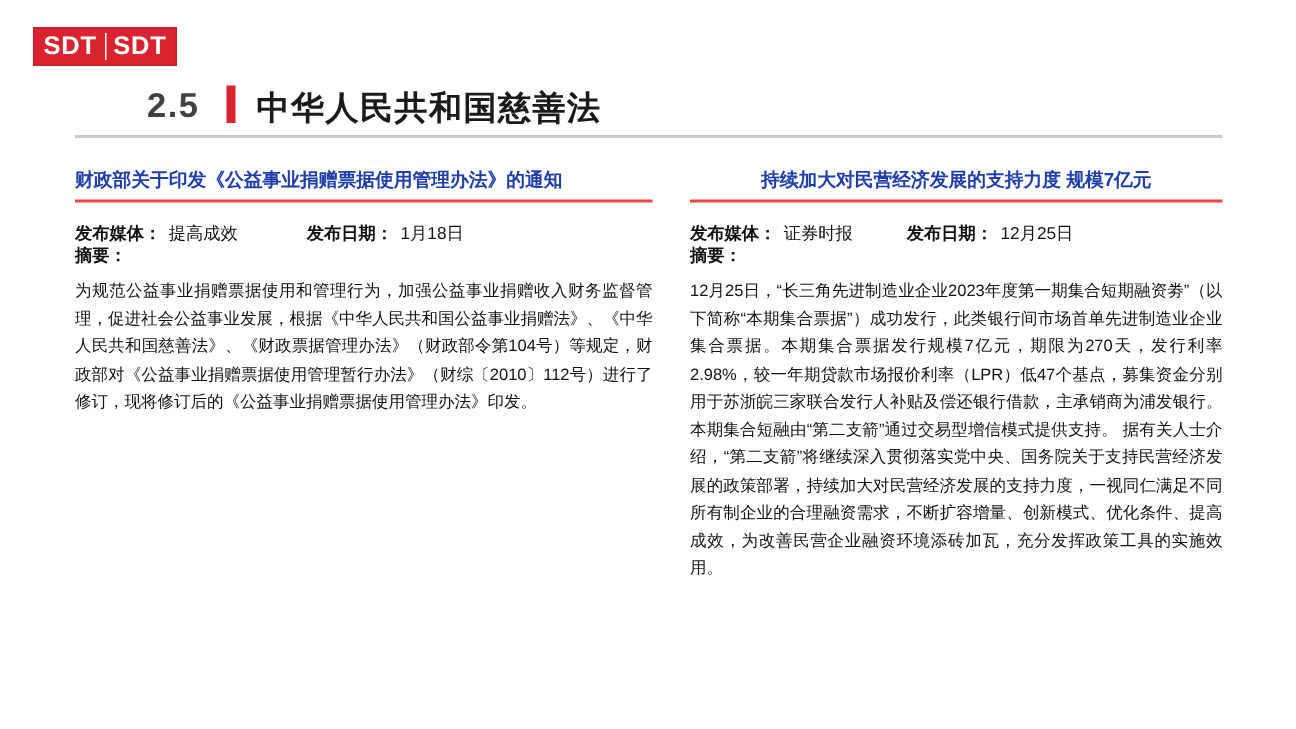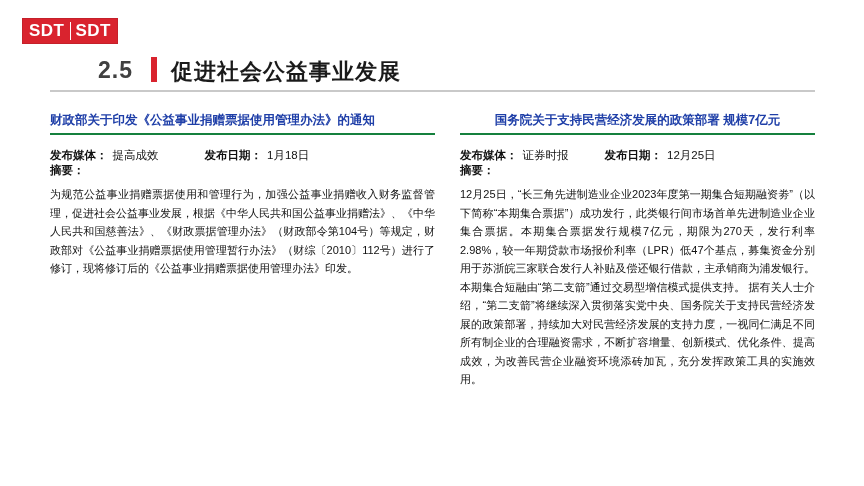--- a/index.html
+++ b/index.html
@@ -101,21 +101,21 @@
   }
   .col-left { left: 50px; width: 385px; }
   .col-right { left: 460px; width: 355px; }
 
   .headline {
     color: #1f3fa8;
     font-weight: bold;
     font-size: 12.5px;
     line-height: 16px;
     padding-bottom: 5px;
-    border-bottom: 2px solid #15803d;
+    border-bottom: 2px solid #ef4444;
     display: block;
   }
   .headline.center { text-align: center; }
 
   .meta-row {
     display: flex;
     margin-top: 13px;
     font-size: 11.5px;
     align-items: flex-end;
   }
@@ -152,38 +152,38 @@
 
   <div class="logo">
     <span class="logo-left">SDT</span>
     <span class="logo-divider"></span>
     <span class="logo-right">SDT</span>
   </div>
 
   <div class="title-row">
     <span class="title-number">2.5</span>
     <span class="title-bar"></span>
-    <span class="title-text">促进社会公益事业发展</span>
+    <span class="title-text">中华人民共和国慈善法</span>
   </div>
   <div class="title-underline"></div>
 
   <div class="col col-left">
     <span class="headline">财政部关于印发《公益事业捐赠票据使用管理办法》的通知</span>
     <div class="meta-row">
       <span class="meta-label">发布媒体：</span>
       <span class="meta-value">提高成效</span>
       <span class="meta-label meta-gap-left">发布日期：</span>
       <span class="meta-value">1月18日</span>
     </div>
     <div class="abstract-label">摘要：</div>
     <div class="abstract-body">为规范公益事业捐赠票据使用和管理行为，加强公益事业捐赠收入财务监督管理，促进社会公益事业发展，根据《中华人民共和国公益事业捐赠法》、《中华人民共和国慈善法》、《财政票据管理办法》（财政部令第104号）等规定，财政部对《公益事业捐赠票据使用管理暂行办法》（财综〔2010〕112号）进行了修订，现将修订后的《公益事业捐赠票据使用管理办法》印发。</div>
   </div>
 
   <div class="col col-right">
-    <span class="headline center">国务院关于支持民营经济发展的政策部署 规模7亿元</span>
+    <span class="headline center">持续加大对民营经济发展的支持力度 规模7亿元</span>
     <div class="meta-row">
       <span class="meta-label">发布媒体：</span>
       <span class="meta-value">证券时报</span>
       <span class="meta-label meta-gap-right">发布日期：</span>
       <span class="meta-value">12月25日</span>
     </div>
     <div class="abstract-label">摘要：</div>
     <div class="abstract-body">12月25日，“长三角先进制造业企业2023年度第一期集合短期融资劵”（以下简称“本期集合票据”）成功发行，此类银行间市场首单先进制造业企业集合票据。本期集合票据发行规模7亿元，期限为270天，发行利率2.98%，较一年期贷款市场报价利率（LPR）低47个基点，募集资金分别用于苏浙皖三家联合发行人补贴及偿还银行借款，主承销商为浦发银行。本期集合短融由“第二支箭”通过交易型增信模式提供支持。
 据有关人士介绍，“第二支箭”将继续深入贯彻落实党中央、国务院关于支持民营经济发展的政策部署，持续加大对民营经济发展的支持力度，一视同仁满足不同所有制企业的合理融资需求，不断扩容增量、创新模式、优化条件、提高成效，为改善民营企业融资环境添砖加瓦，充分发挥政策工具的实施效用。</div>
   </div>

